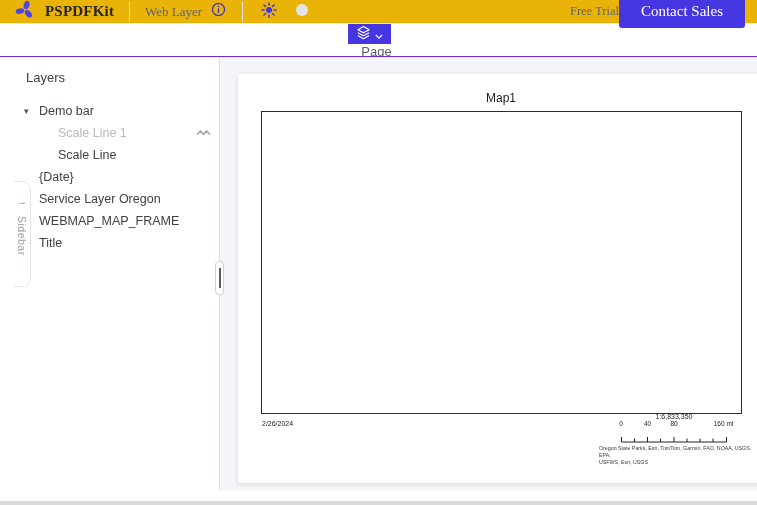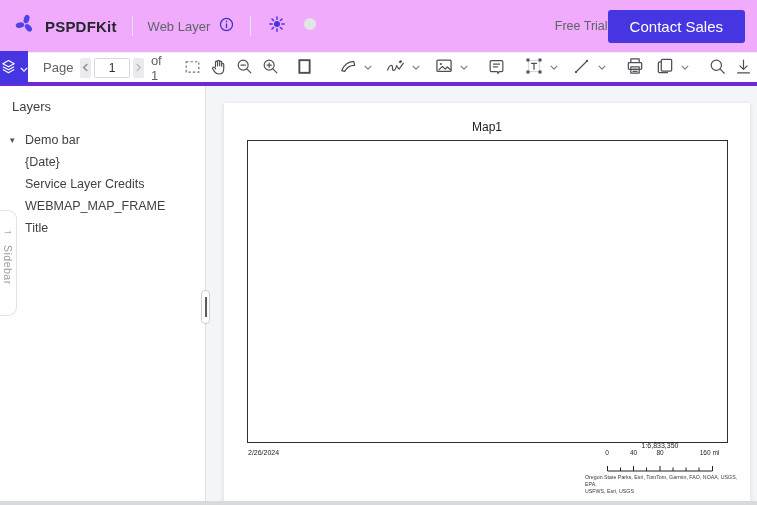--- a/index.html
+++ b/index.html
@@ -4,38 +4,38 @@
 <style>
   * { margin:0; padding:0; box-sizing:border-box; }
   html,body { width:757px; height:505px; }
   body {
     font-family:"Liberation Sans", sans-serif;
     background:#fff; position:relative; overflow:hidden;
     color:#3d4148;
   }
   
   .header {
-    height:53px; display:flex; align-items:center; padding:0 12px 0 14px;
-    border-bottom:1px solid #eceef0; background:#f0abfc;
+    height:24px; display:flex; align-items:center; padding:0 12px 0 14px;
+    border-bottom:1px solid #eceef0; background:#eab308;font-family:Liberation Serif, serif;
   }
   .brand { display:flex; align-items:center; gap:9px; }
   .brand-name { font-size:15px; font-weight:bold; color:#25272e; letter-spacing:.2px; }
   .vdiv { width:1px; height:20px; background:#e4e6ea; margin:0 15px; }
   .webdemo { display:flex; align-items:center; gap:8px; font-size:13px; color:#5f6368; }
   .theme-group { display:flex; align-items:center; gap:16px; margin-left:2px; }
   .spacer { flex:1; }
   .free-trial { font-size:12.5px; color:#5f6368; }
   .contact-btn {
     background:#4636e1; color:#fff; font-size:15px; border:none;
     padding:8px 22px; border-radius:3px; cursor:pointer; font-family:inherit;
   }
   
   .toolbar {
     height:33px; display:flex; align-items:center; background:#fff;
-    border-bottom:4px solid #6d28d9; padding-right:4px;
+    border-bottom:1px solid #6d28d9; padding-right:4px;flex-direction:column;
   }
   .layers-btn {
     width:43px; height:33px; background:#4636e1; border:none; cursor:pointer;
     display:flex; align-items:center; justify-content:center; gap:3px; margin-right:15px;
   }
   .page-label, .page-total { font-size:13px; color:#5f6368; }
   .nav-btn {
     width:21px; height:20px; background:#e9ebee; border:none; border-radius:2px;
     display:flex; align-items:center; justify-content:center; cursor:pointer;
   }
@@ -45,21 +45,21 @@
   }
   .tbtn {
     width:26px; height:26px; background:none; border:none; border-radius:3px;
     display:flex; align-items:center; justify-content:center; cursor:pointer; color:#4b4f55;
   }
   .split { display:flex; align-items:center; }
   .chev-btn { width:15px; height:26px; background:none; border:none; cursor:pointer;
     display:flex; align-items:center; justify-content:center; }
   .gap-s { margin-left:7px; } .gap-m { margin-left:15px; } .gap-l { margin-left:21px; }
   
-  .body-row { display:flex; height:434px; position:relative; }
+  .body-row { display:flex; height:434px; position:relative;margin-left:14px; }
   .sidebar {
     width:206px; background:#fff; border-right:1px solid #dfe2e6; position:relative;
     flex:none;
   }
   .sidebar-title { font-size:13px; color:#3d4148; padding:13px 16px 15px 12px; }
   .tree-row {
     height:22px; display:flex; align-items:center; font-size:12.5px; color:#3d4148;
     cursor:pointer; padding-right:8px;
   }
   .tree-row .caret { width:15px; margin-left:10px; font-size:9px; color:#4a4e54; }
@@ -371,25 +371,37 @@
 </div>
 
 <div class="body-row">
   <div class="sidebar">
     <div class="sidebar-title">Layers</div>
 
     <div class="tree-row lvl0c">
       <span class="caret">▾</span>
       <span>Demo bar</span>
     </div>
+    <div class="tree-row lvl1 muted">
+      <span>Scale Line 1</span>
+      <span class="row-spacer"></span>
+      <span>
+        <svg width="15" height="8" viewBox="0 0 15 8" fill="none" stroke="#9aa0a6" stroke-width="1.4">
+          <path d="M1 5.5 4.5 2 7.5 5.5 10.5 2 14 5.5"></path>
+        </svg>
+      </span>
+    </div>
+    <div class="tree-row lvl1">
+      <span>Scale Line</span>
+    </div>
     <div class="tree-row lvl0">
       <span>{Date}</span>
     </div>
     <div class="tree-row lvl0">
-      <span>Service Layer Credits</span>
+      <span>Service Layer Oregon</span>
     </div>
     <div class="tree-row lvl0">
       <span>WEBMAP_MAP_FRAME</span>
     </div>
     <div class="tree-row lvl0">
       <span>Title</span>
     </div>
 
     <div class="sidebar-toggle">
       <span class="arrow">→</span>

